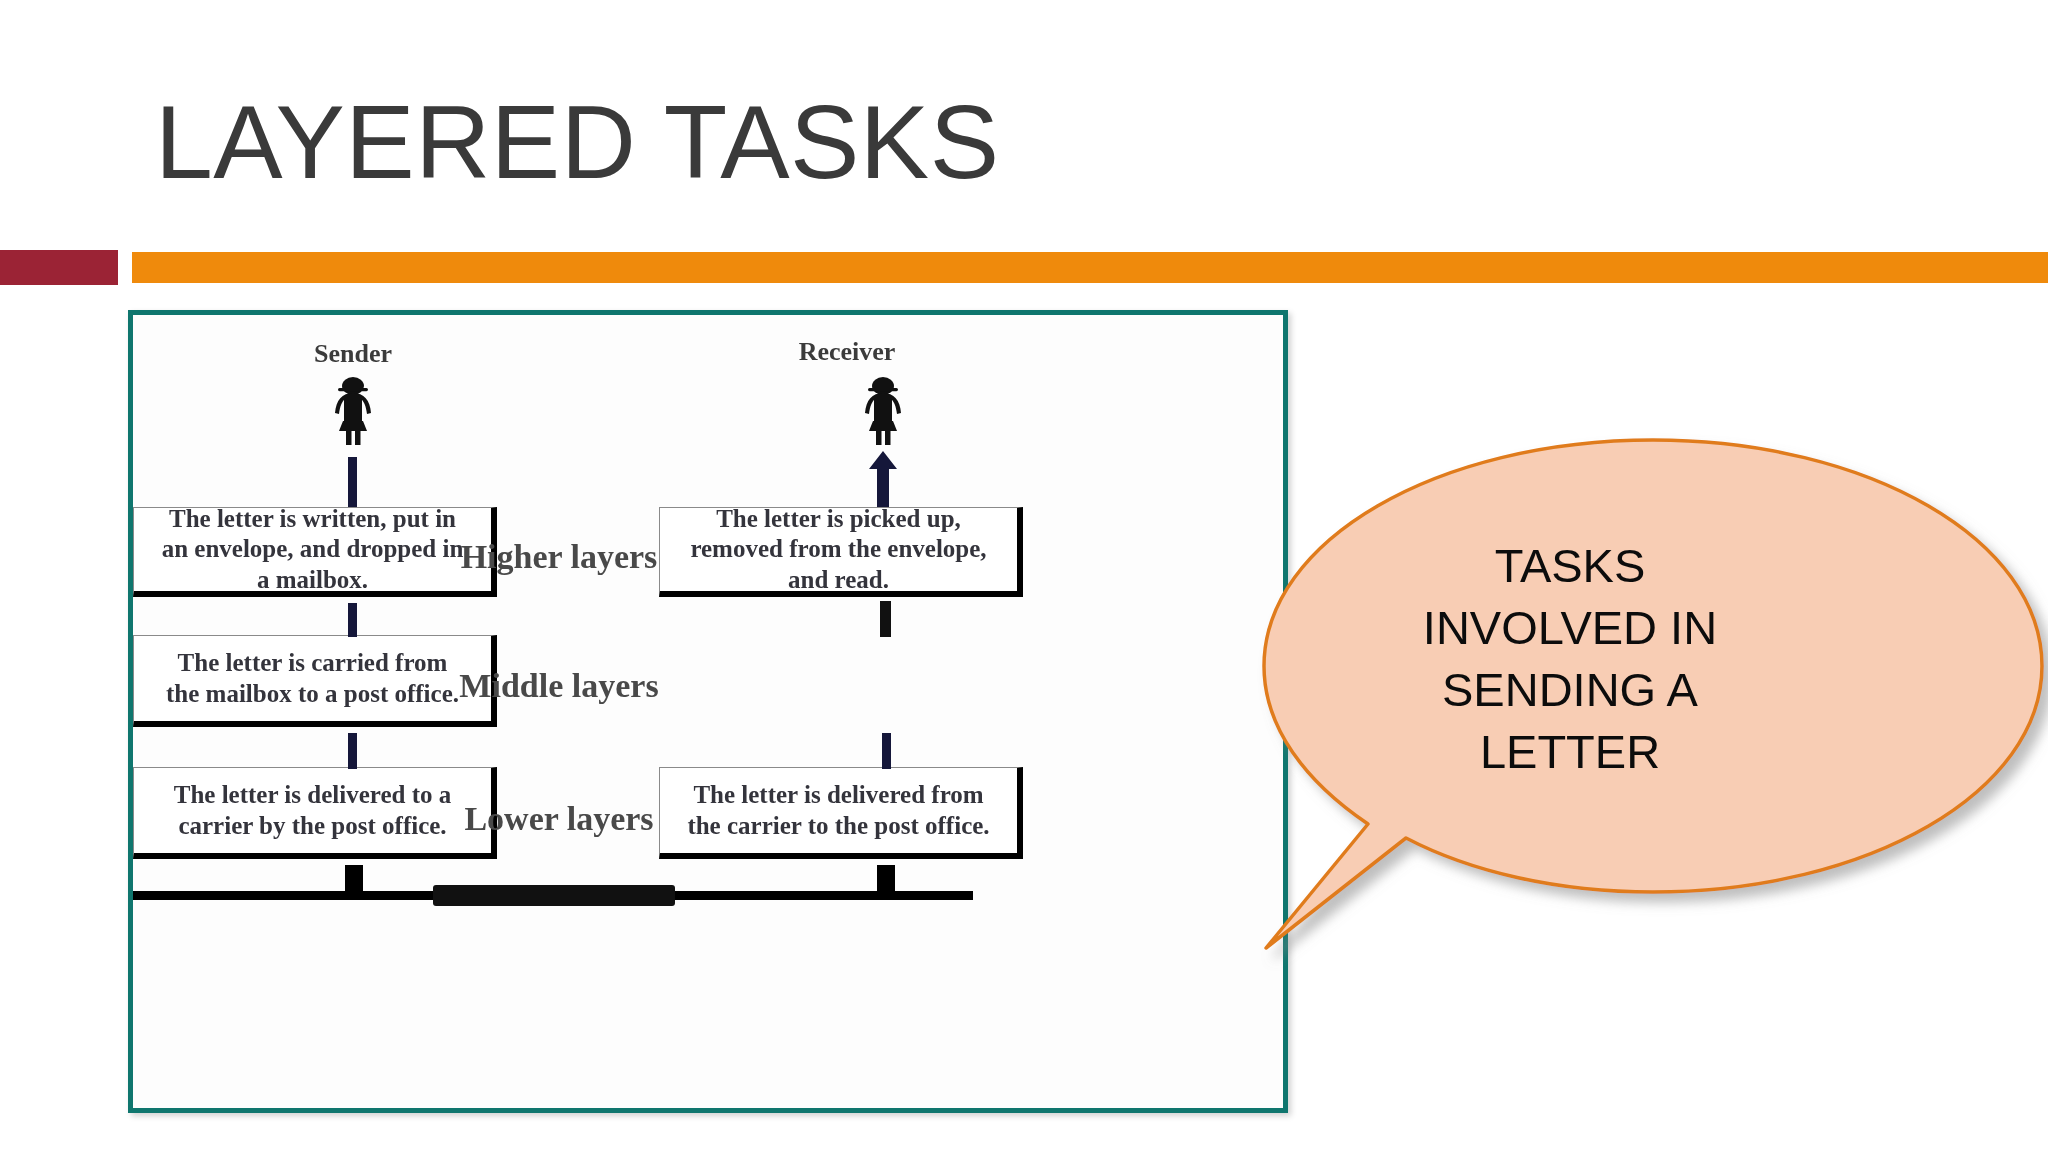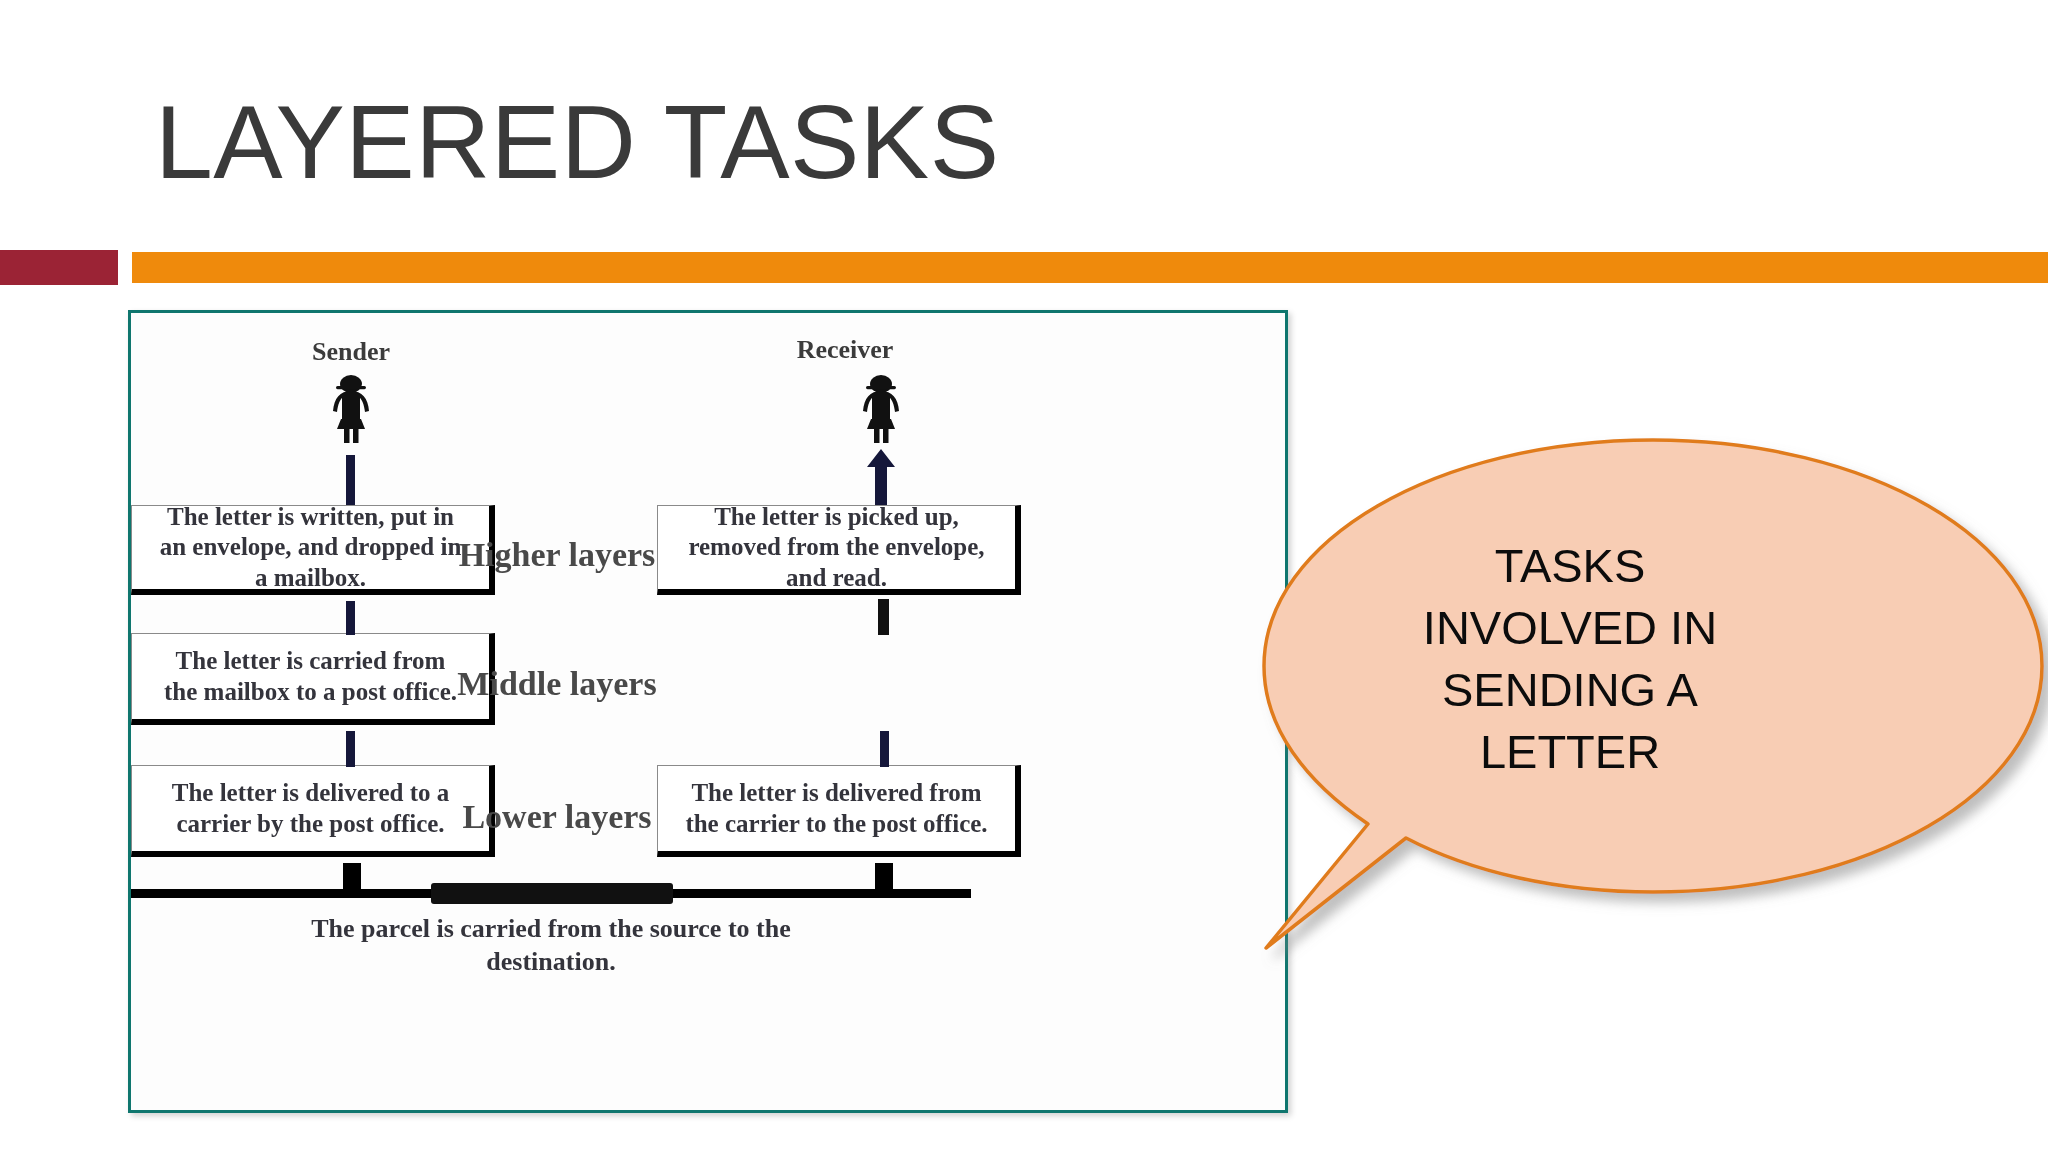--- a/index.html
+++ b/index.html
@@ -48,21 +48,21 @@
   }
 
   
   .diagram-frame {
     position: absolute;
     left: 128px;
     top: 310px;
     width: 1160px;
     height: 803px;
     background: #fdfdfd;
-    border: 3px solid #0f766e;
+    border: 5px solid #0f766e;
     box-shadow: 3px 3px 6px rgba(0,0,0,0.18);
     box-sizing: border-box;
   }
 
   .diagram-inner {
     position: absolute;
     inset: 0;
   }
 
   
@@ -292,21 +292,20 @@
 
     <div class="layer-label lvl1">Higher layers</div>
     <div class="layer-label lvl2">Middle layers</div>
     <div class="layer-label lvl3">Lower layers</div>
 
     <div class="drop-left"></div>
     <div class="drop-right"></div>
     <div class="medium-line"></div>
     <div class="medium-thick"></div>
 
-    <div class="caption">The parcel is carried from the source to the destination.</div>
   </div>
 </div>
 
 <div class="callout">
   <svg viewBox="0 0 790 530" xmlns="http://www.w3.org/2000/svg">
     <defs>
       <filter id="bubbleShadow" x="-20%" y="-20%" width="150%" height="150%">
         <feDropShadow dx="9" dy="9" stdDeviation="6" flood-color="#8a8a8a" flood-opacity="0.55"></feDropShadow>
       </filter>
     </defs>

